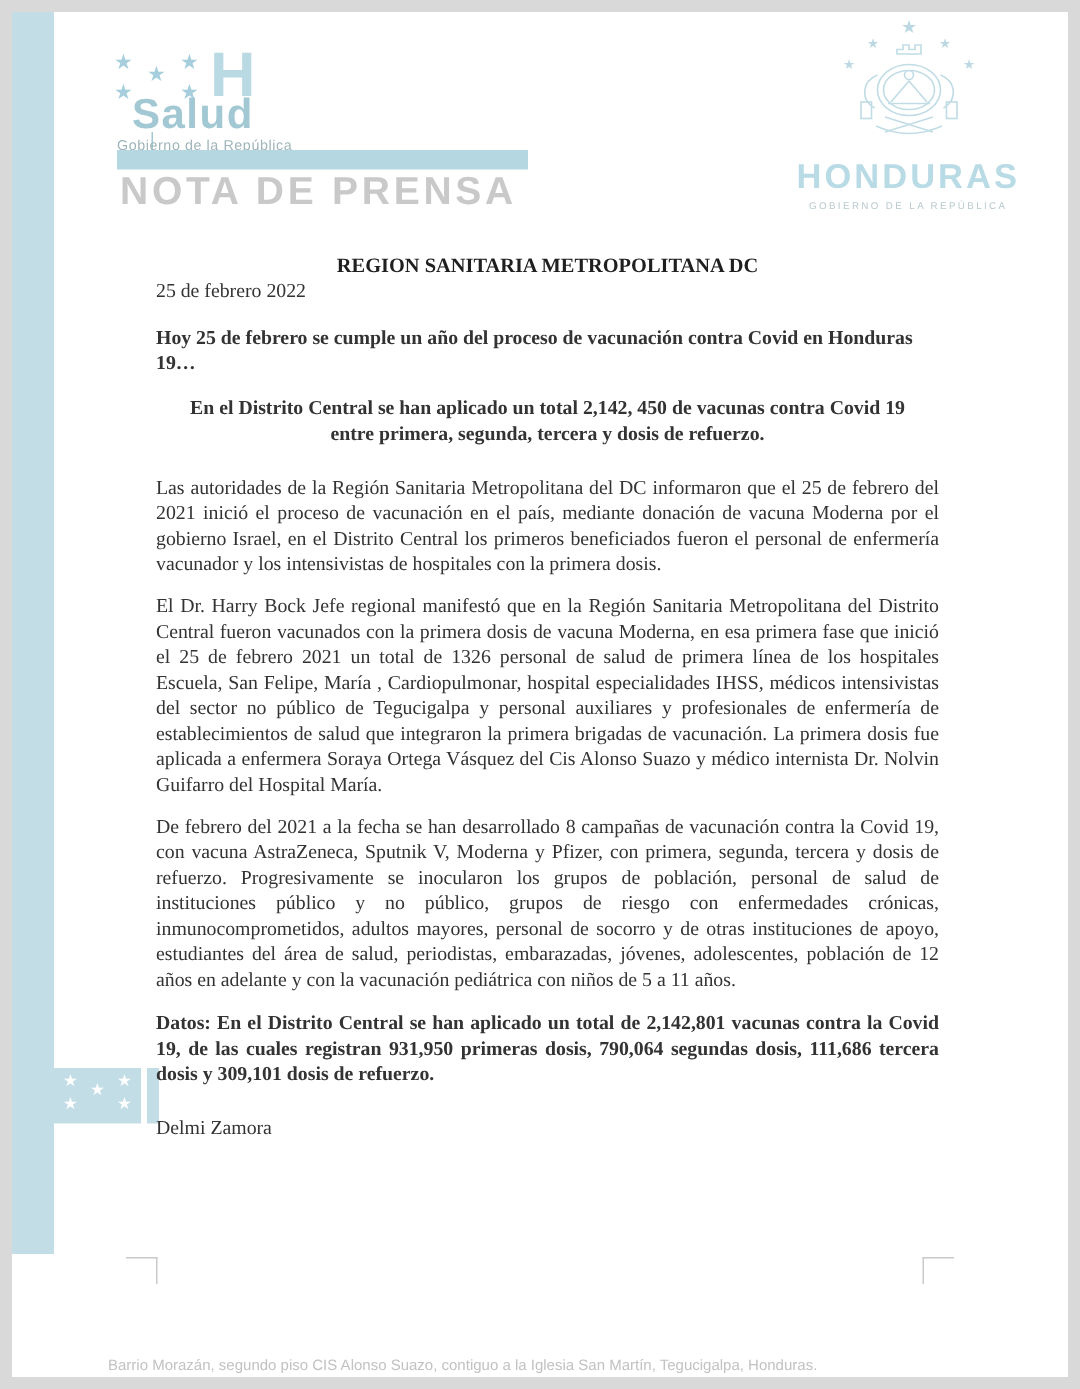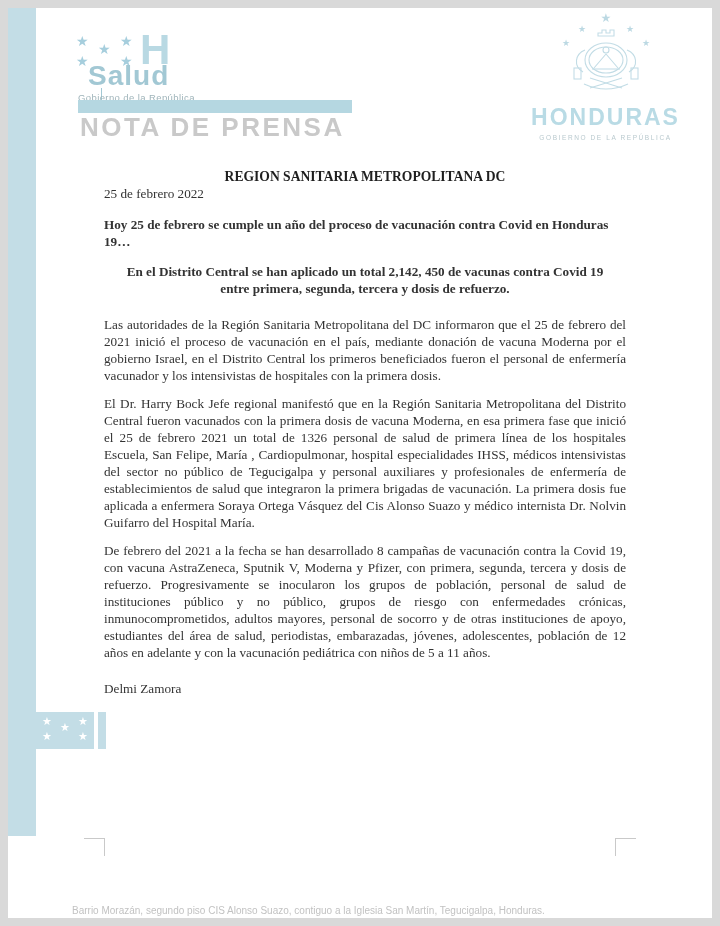--- a/index.html
+++ b/index.html
@@ -166,20 +166,21 @@
   </div>
 
   <div class="doc">
     <div class="doc-title">REGION SANITARIA METROPOLITANA DC</div>
     <div class="doc-date">25  de febrero 2022</div>
     <p class="doc-headline">Hoy 25 de febrero se cumple un año del proceso de vacunación contra Covid en Honduras 19…</p>
     <p class="doc-subheadline">En el  Distrito Central se han aplicado un total 2,142, 450  de vacunas contra Covid 19 entre primera, segunda, tercera y dosis de refuerzo.</p>
     <p class="body-para">Las autoridades de la Región Sanitaria Metropolitana del DC informaron que el 25 de febrero del  2021 inició el proceso de vacunación en el país, mediante donación de vacuna Moderna por el gobierno Israel, en el Distrito Central los primeros beneficiados fueron el personal de enfermería vacunador  y los intensivistas de hospitales con la primera dosis.</p>
     <p class="body-para">El Dr. Harry Bock Jefe regional manifestó que en la Región Sanitaria Metropolitana del Distrito Central fueron vacunados con la primera dosis de vacuna Moderna, en esa primera fase que inició el 25 de febrero 2021 un total de 1326 personal de salud de primera línea de los hospitales Escuela, San Felipe, María , Cardiopulmonar, hospital especialidades IHSS, médicos intensivistas del sector no público de Tegucigalpa y personal auxiliares y profesionales de enfermería de establecimientos de salud que integraron la primera brigadas de vacunación. La primera dosis fue aplicada a enfermera Soraya Ortega Vásquez del Cis Alonso Suazo y médico internista Dr. Nolvin Guifarro del Hospital María.</p>
     <p class="body-para">De febrero del 2021 a la fecha se han desarrollado 8 campañas de vacunación contra la Covid 19, con vacuna AstraZeneca, Sputnik V, Moderna y Pfizer, con primera, segunda, tercera y dosis de refuerzo. Progresivamente se inocularon los grupos de población, personal  de salud de instituciones  público y no público, grupos de riesgo con enfermedades crónicas, inmunocomprometidos, adultos mayores,  personal de socorro y de otras instituciones de apoyo, estudiantes del área de salud, periodistas, embarazadas, jóvenes, adolescentes, población de 12 años en adelante y con la vacunación pediátrica con niños de 5 a 11 años.</p>
+    <p class="doc-datos">Datos: En el Distrito Central se han aplicado un total de 2,142,801 vacunas contra la Covid 19, de las cuales registran 931,950 primeras dosis, 790,064 segundas dosis, 111,686  tercera dosis y 309,101 dosis de refuerzo.</p>
     <p class="doc-signature">Delmi Zamora</p>
   </div>
 
   <div class="corner-bracket left"></div>
   <div class="corner-bracket right"></div>
   <div class="footer">
     <div>Barrio Morazán, segundo piso CIS Alonso Suazo, contiguo a la Iglesia San Martín, Tegucigalpa, Honduras.</div>
     <div>FacebooK: Región Metropolitana Salud DC</div>
   </div>
 

